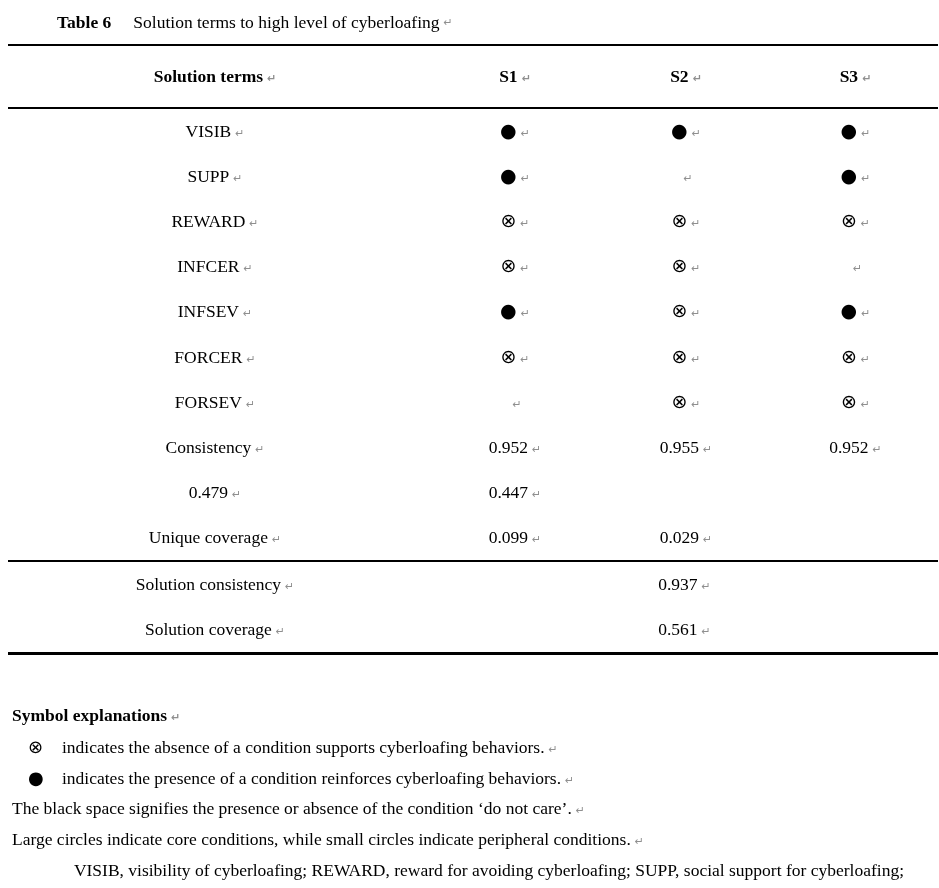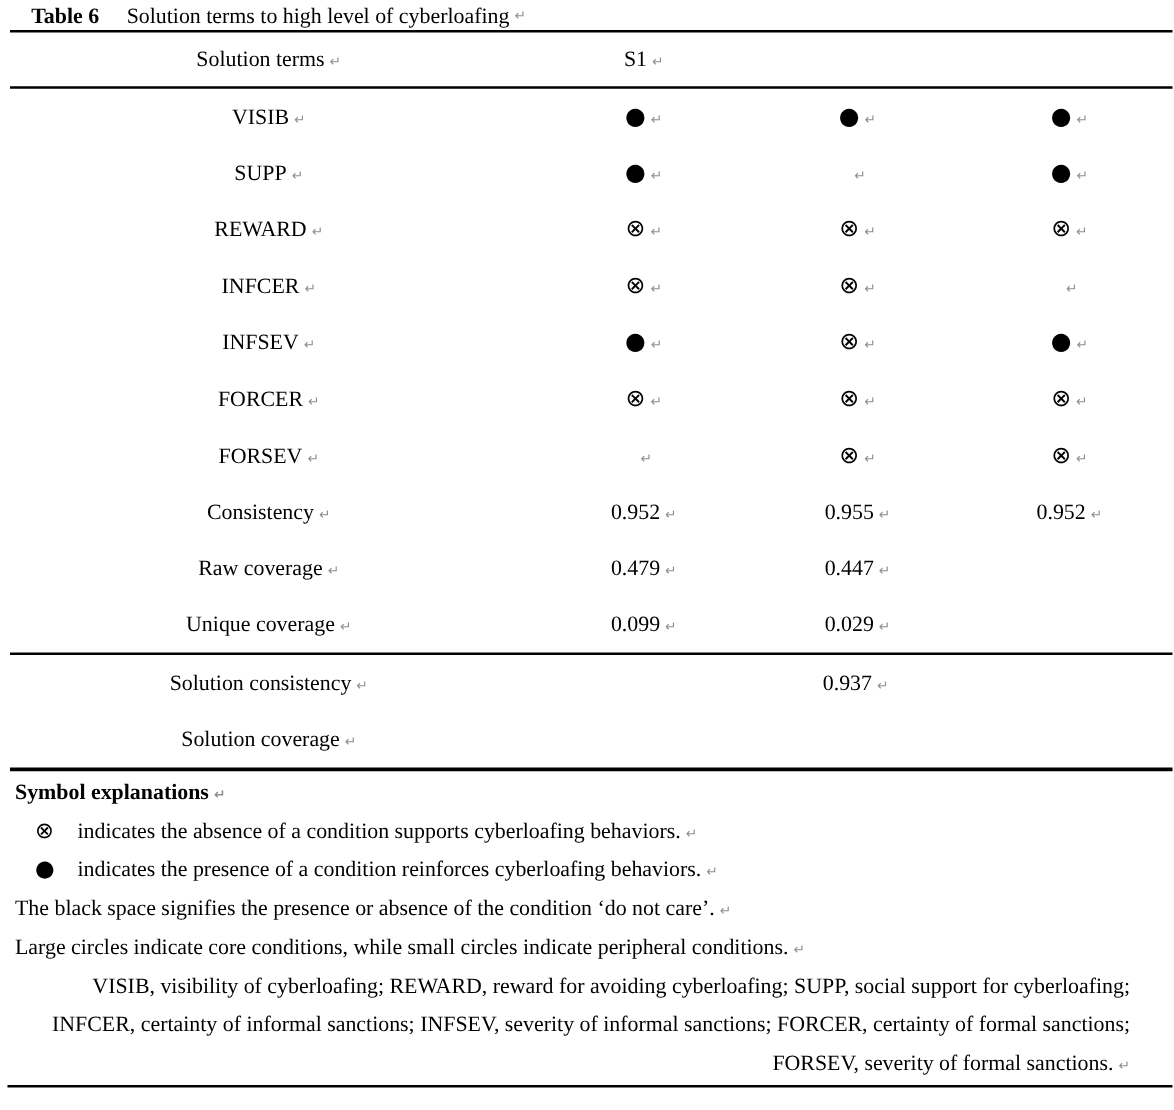--- a/index.html
+++ b/index.html
@@ -3,55 +3,55 @@
 <meta charset="utf-8">
 <style>
   html,body { margin:0; padding:0; background:#ffffff; }
   .page {
     width:939px; height:888px; background:#ffffff; color:#000;
     font-family:"Liberation Serif", serif;
     position:relative; overflow:hidden;
   }
   
   .title-block {
-    height:24px; display:flex; align-items:center;
-    padding-left:25px; font-size:17.5px;
+    height:44px; display:flex; align-items:center;
+    padding-left:25px; font-size:17.5px;margin-left:32px;
   }
   .title-label { font-weight:bold; }
   .title-text { margin-left:22px; }
   
   .rule { background:#000; margin-left:8px; margin-right:1px; }
   .rule-2 { height:2px; }
   .rule-3 { height:2.5px; }
   .rule-bottom { height:2px; margin-left:6px; }
   
   .trow {
     display:grid;
     grid-template-columns:430px 170px 172px 167px;
     align-items:center;
   }
-  .trow.header { height:43px; font-weight:normal; }
+  .trow.header { height:61px; font-weight:bold; }
   .trow.data { height:45.1px; }
   .cell { text-align:center; font-size:17.5px; white-space:nowrap; }
   .sym {
     font-family:"DejaVu Sans", sans-serif;
     font-size:19px; line-height:1;
   }
   .pilcrow {
     font-family:"DejaVu Sans", sans-serif;
     font-size:11px; color:#8f8f8f; margin-left:4px;
     vertical-align:baseline; display:inline-block;
   }
   
   .srow { display:grid; grid-template-columns:430px 509px; align-items:center; height:45.2px; }
   .srow .cell { font-size:17.5px; }
   
   .notes { padding:1px 0 0 12px; font-size:17.5px; }
   .note-line { height:31px; line-height:31px; white-space:nowrap; }
-  .note-heading { font-weight:bold; }
+  .note-heading { font-weight:bold;margin-top:44px; }
   .bullet-symbol {
     display:inline-block; width:34px; padding-left:16px;
     font-family:"DejaVu Sans", sans-serif; font-size:18px;
   }
   .note-para {
     width:892px; line-height:31px; white-space:normal;
     text-align:right;
   }
 </style>
 </head>
@@ -63,20 +63,22 @@
     <span class="title-label">Table 6</span>
     <span class="title-text">Solution terms to high level of cyberloafing</span>
     <span class="pilcrow">↵</span>
   </div>
 
   <div class="rule rule-2"></div>
 
   <div class="trow header">
     <div class="cell"><span>Solution terms</span><span class="pilcrow">↵</span></div>
     <div class="cell"><span>S1</span><span class="pilcrow">↵</span></div>
+    <div class="cell"><span>S2</span><span class="pilcrow">↵</span></div>
+    <div class="cell"><span>S3</span><span class="pilcrow">↵</span></div>
   </div>
 
   <div class="rule rule-2"></div>
 
   <div class="trow data">
     <div class="cell"><span>VISIB</span><span class="pilcrow">↵</span></div>
     <div class="cell"><span class="sym">●</span><span class="pilcrow">↵</span></div>
     <div class="cell"><span class="sym">●</span><span class="pilcrow">↵</span></div>
     <div class="cell"><span class="sym">●</span><span class="pilcrow">↵</span></div>
   </div>
@@ -124,39 +126,39 @@
   </div>
 
   <div class="trow data">
     <div class="cell"><span>Consistency</span><span class="pilcrow">↵</span></div>
     <div class="cell"><span>0.952</span><span class="pilcrow">↵</span></div>
     <div class="cell"><span>0.955</span><span class="pilcrow">↵</span></div>
     <div class="cell"><span>0.952</span><span class="pilcrow">↵</span></div>
   </div>
 
   <div class="trow data">
-    <div class="cell"><span>Raw coverage</span><span class="pilcrow">↵</span></div>
     <div class="cell"><span>0.479</span><span class="pilcrow">↵</span></div>
     <div class="cell"><span>0.447</span><span class="pilcrow">↵</span></div>
   </div>
 
   <div class="trow data">
     <div class="cell"><span>Unique coverage</span><span class="pilcrow">↵</span></div>
     <div class="cell"><span>0.099</span><span class="pilcrow">↵</span></div>
     <div class="cell"><span>0.029</span><span class="pilcrow">↵</span></div>
   </div>
 
   <div class="rule rule-2"></div>
 
   <div class="srow">
     <div class="cell"><span>Solution consistency</span><span class="pilcrow">↵</span></div>
     <div class="cell"><span>0.937</span><span class="pilcrow">↵</span></div>
   </div>
   <div class="srow">
     <div class="cell"><span>Solution coverage</span><span class="pilcrow">↵</span></div>
+    <div class="cell"><span>0.561</span><span class="pilcrow">↵</span></div>
   </div>
 
   <div class="rule rule-3"></div>
 
   <div class="notes">
     <div class="note-line note-heading"><span>Symbol explanations</span><span class="pilcrow">↵</span></div>
 
     <div class="note-line"><span class="bullet-symbol">⊗</span><span>indicates the absence of a condition supports cyberloafing behaviors.</span><span class="pilcrow">↵</span></div>
 
     <div class="note-line"><span class="bullet-symbol">●</span><span>indicates the presence of a condition reinforces cyberloafing behaviors.</span><span class="pilcrow">↵</span></div>

